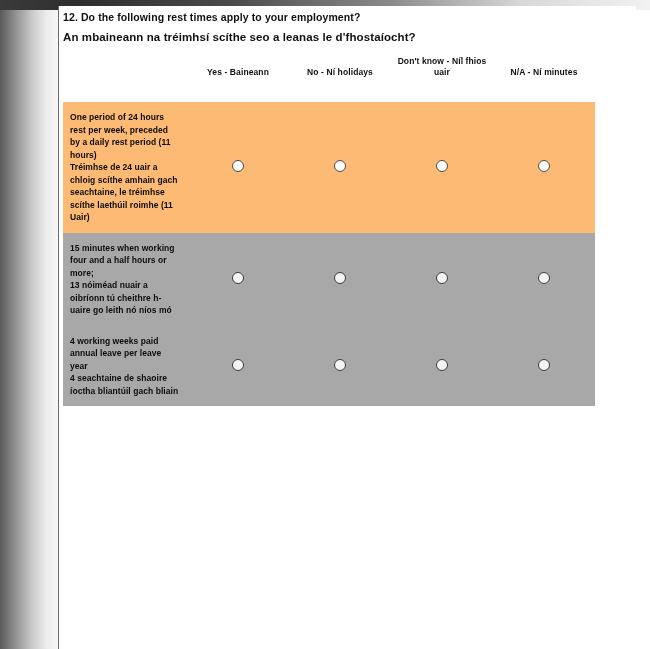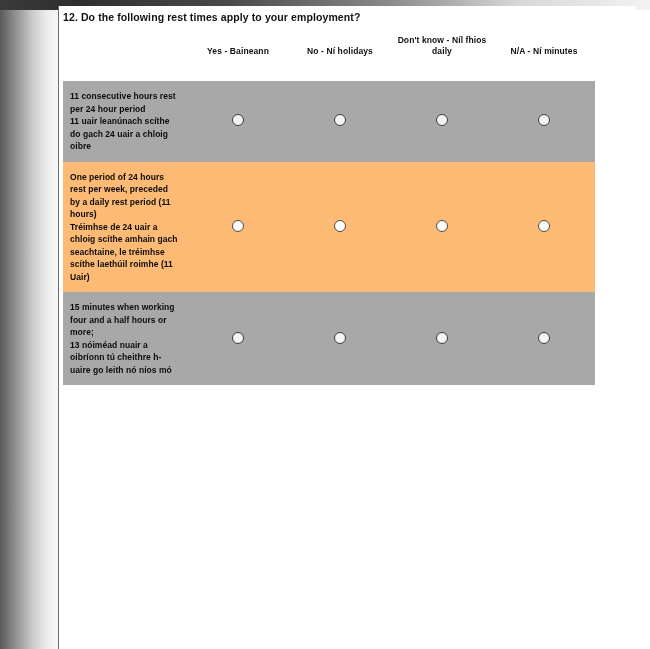--- a/index.html
+++ b/index.html
@@ -118,54 +118,45 @@
 <body>
 
 <div class="page">
   <div class="left-shadow"></div>
   <div class="top-shadow"></div>
 
   <div class="sheet">
 
     <div class="q-head">
       <div class="q-title">12. Do the following rest times apply to your employment?</div>
+      <div class="q-title-ga">An mbaineann na tréimhsí scíthe seo a leanas le d'fhostaíocht?</div>
     </div>
 
     <table class="matrix">
       <colgroup>
         <col class="c-label">
         <col class="c-opt">
           <col class="c-opt">
           <col class="c-opt">
           <col class="c-opt">
       </colgroup>
       <thead>
         <tr>
           <th class="spacer"></th>
           <th class="col-head">Yes - Baineann</th>
           <th class="col-head">No - Ní holidays</th>
           <th class="col-head">
             <div>Don't know - Níl fhios</div>
-            <div>daily</div>
+            <div>uair</div>
           </th>
           <th class="col-head">N/A - Ní minutes</th>
         </tr>
       </thead>
       <tbody>
 
-        <tr class="shaded">
-          <td class="label">
-            <span>11 consecutive hours rest per 24 hour period</span>
-            <span class="ga">11 uair leanúnach scíthe do gach 24 uair a chloig oibre</span>
-          </td>
-          <td class="opt"><span class="radio"></span></td>
-          <td class="opt"><span class="radio"></span></td>
-          <td class="opt"><span class="radio"></span></td>
-          <td class="opt"><span class="radio"></span></td>
-        </tr>
 
         <tr class="plain">
           <td class="label">
             <span>One period of 24 hours rest per week, preceded by a daily rest period (11 hours)</span>
             <span class="ga">Tréimhse de 24 uair a chloig scíthe amhain gach seachtaine, le tréimhse scíthe laethúil roimhe (11 Uair)</span>
           </td>
           <td class="opt"><span class="radio"></span></td>
           <td class="opt"><span class="radio"></span></td>
           <td class="opt"><span class="radio"></span></td>
           <td class="opt"><span class="radio"></span></td>
@@ -176,18 +167,28 @@
             <span>15 minutes when working four and a half hours or more;</span>
             <span class="ga">13 nóiméad nuair a oibríonn tú cheithre h-uaire go leith nó níos mó</span>
           </td>
           <td class="opt"><span class="radio"></span></td>
           <td class="opt"><span class="radio"></span></td>
           <td class="opt"><span class="radio"></span></td>
           <td class="opt"><span class="radio"></span></td>
         </tr>
 
 
+        <tr class="shaded">
+          <td class="label">
+            <span>4 working weeks paid annual leave per leave year</span>
+            <span class="ga">4 seachtaine de shaoire íoctha bliantúil gach bliain</span>
+          </td>
+          <td class="opt"><span class="radio"></span></td>
+          <td class="opt"><span class="radio"></span></td>
+          <td class="opt"><span class="radio"></span></td>
+          <td class="opt"><span class="radio"></span></td>
+        </tr>
 
 
       </tbody>
     </table>
   </div>
 </div>
 
 </body></html>

